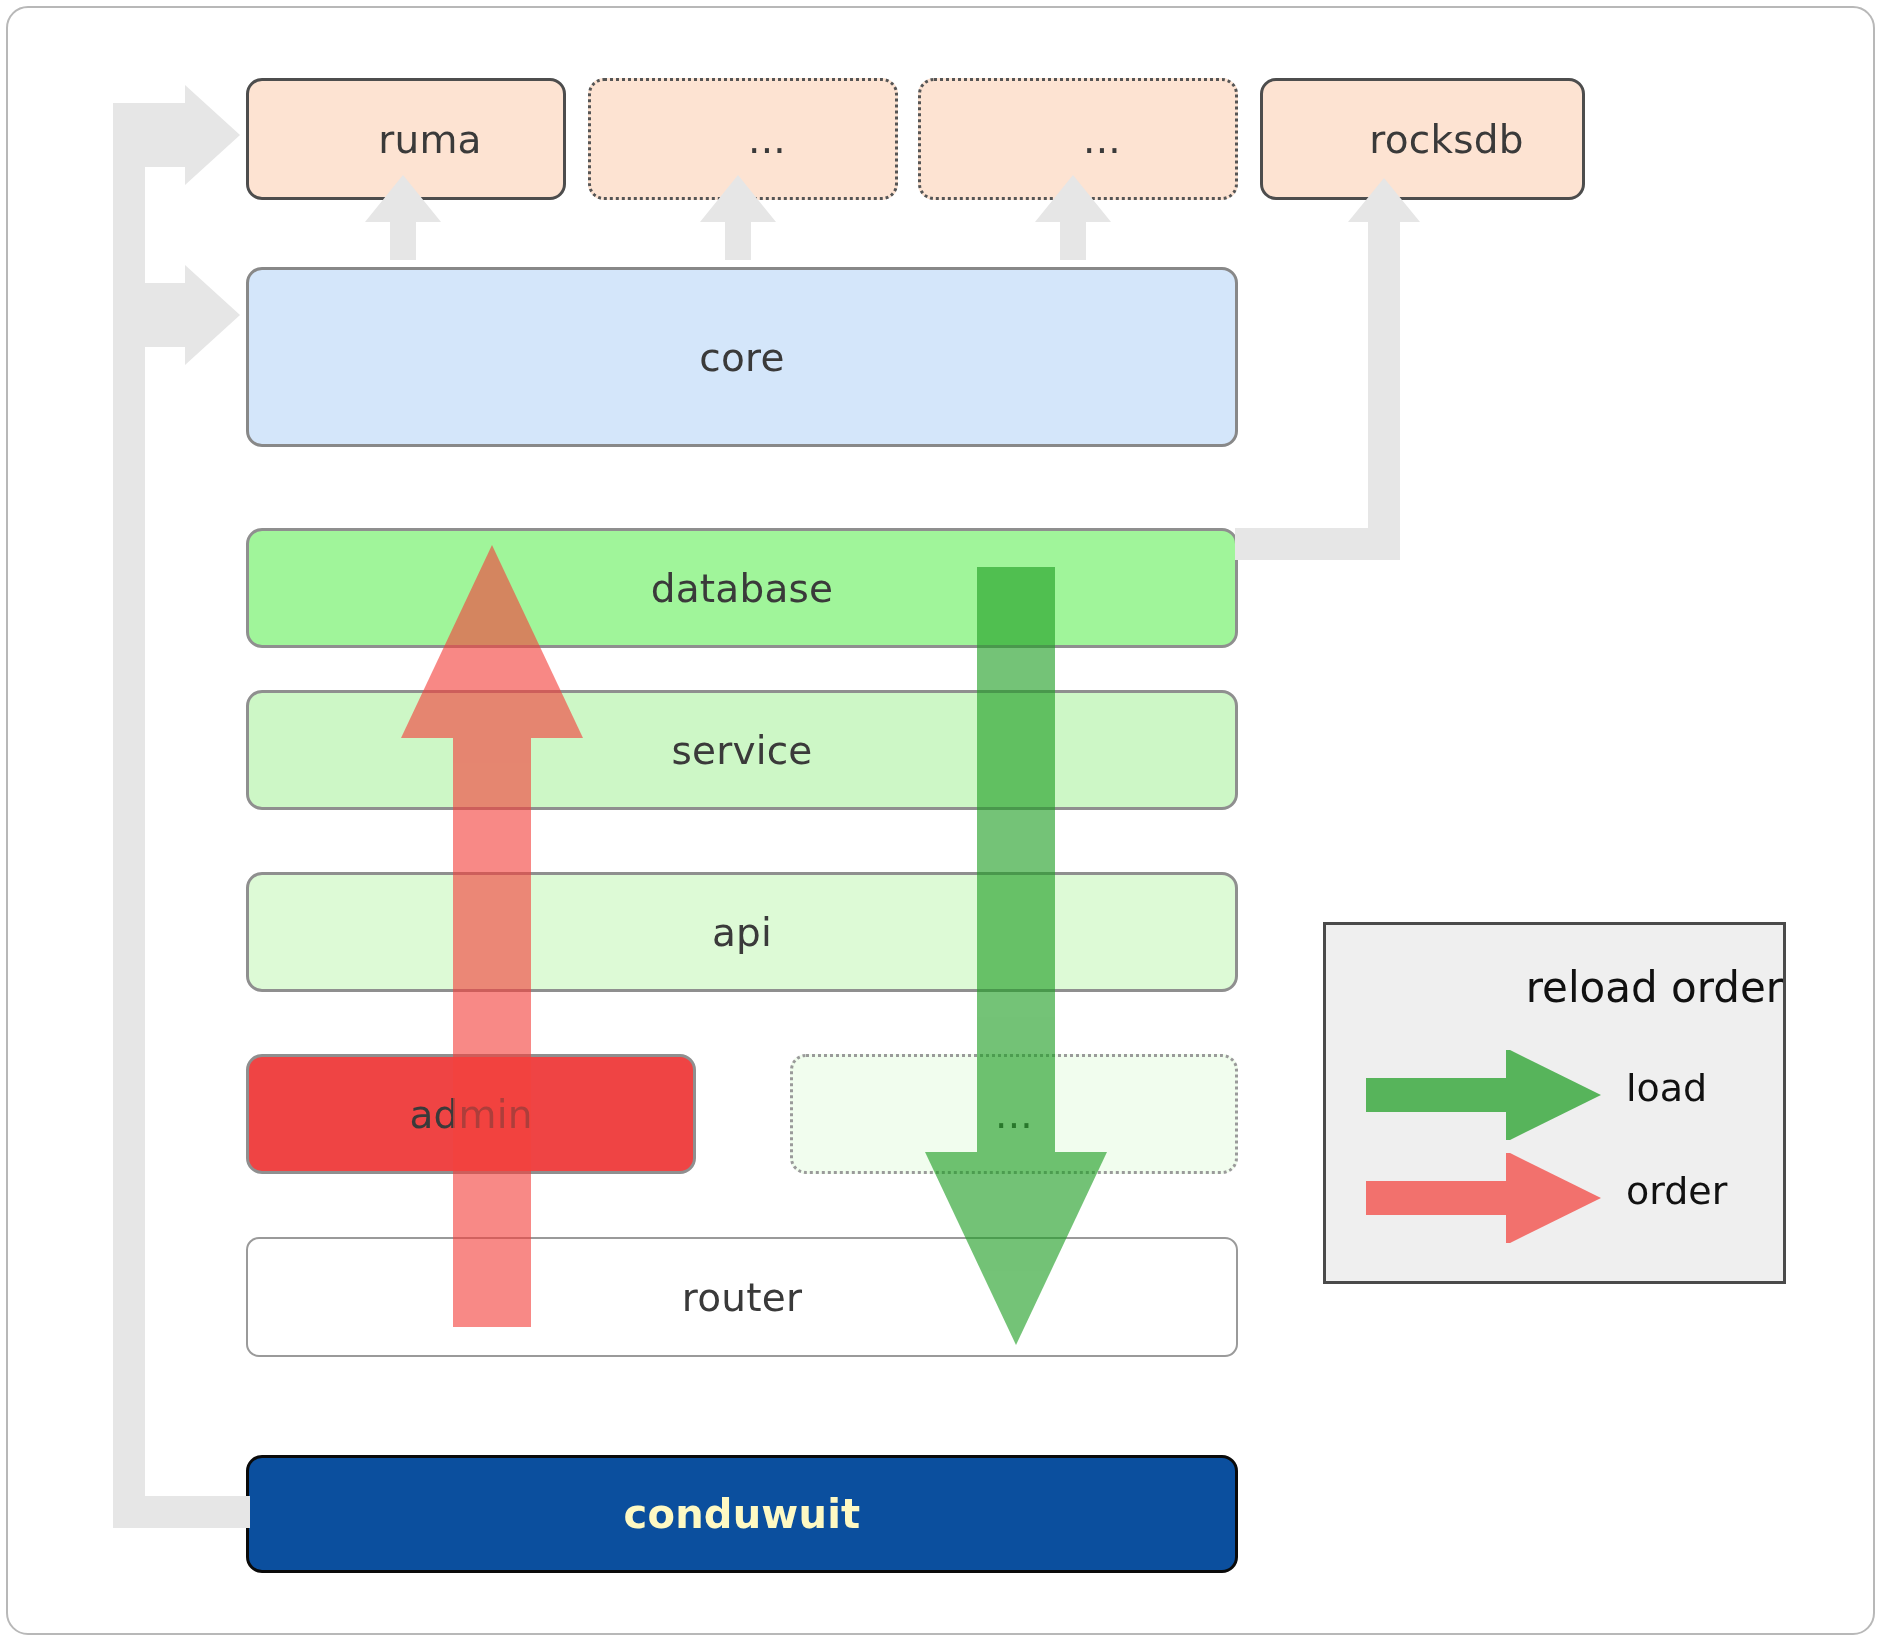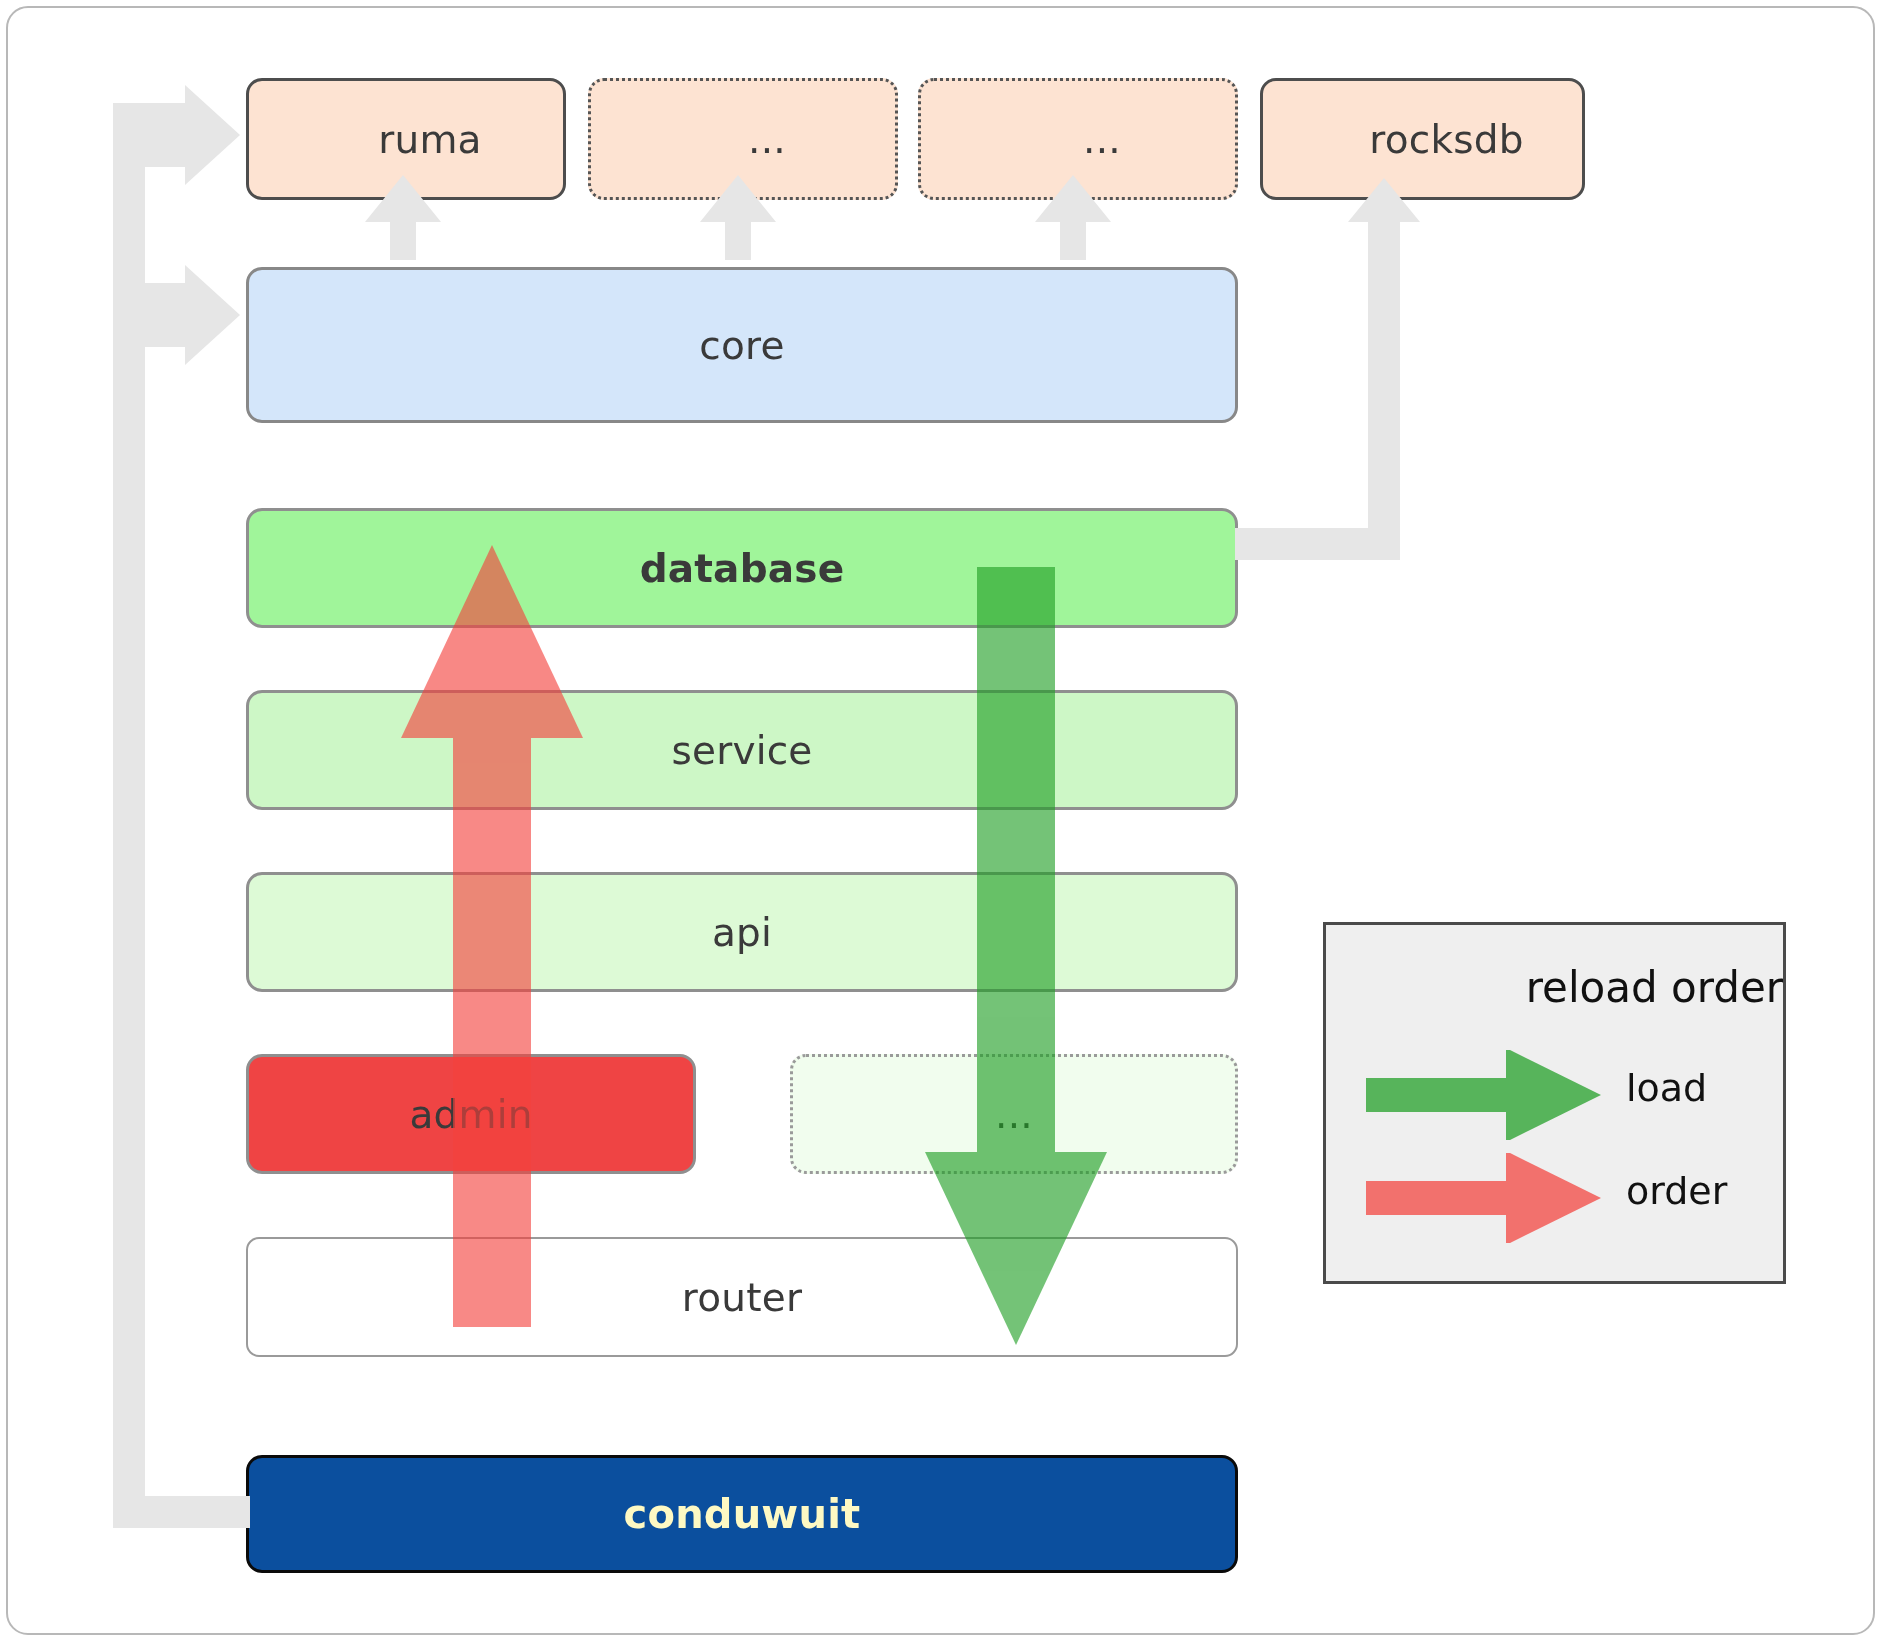--- a/index.html
+++ b/index.html
@@ -166,25 +166,25 @@
     </div>
 
     <div class="node dep dotted" style="left:918px; top:78px; width:320px; height:122px;">
       <span>...</span>
     </div>
 
     <div class="node dep" style="left:1260px; top:78px; width:325px; height:122px;">
       <span>rocksdb</span>
     </div>
 
-    <div class="node core-box" style="left:246px; top:267px; width:992px; height:156px;text-align:right;">
+    <div class="node core-box" style="left:246px; top:267px; width:992px; height:180px;text-align:right;">
       <span>core</span>
     </div>
 
-    <div class="node layer l-database" style="left:246px; top:508px; width:992px; height:120px;font-weight:bold;">
+    <div class="node layer l-database" style="left:246px; top:528px; width:992px; height:120px;">
       <span>database</span>
     </div>
 
     <div class="node layer l-service" style="left:246px; top:690px; width:992px; height:120px;">
       <span>service</span>
     </div>
 
     <div class="node layer l-api" style="left:246px; top:872px; width:992px; height:120px;">
       <span>api</span>
     </div>

